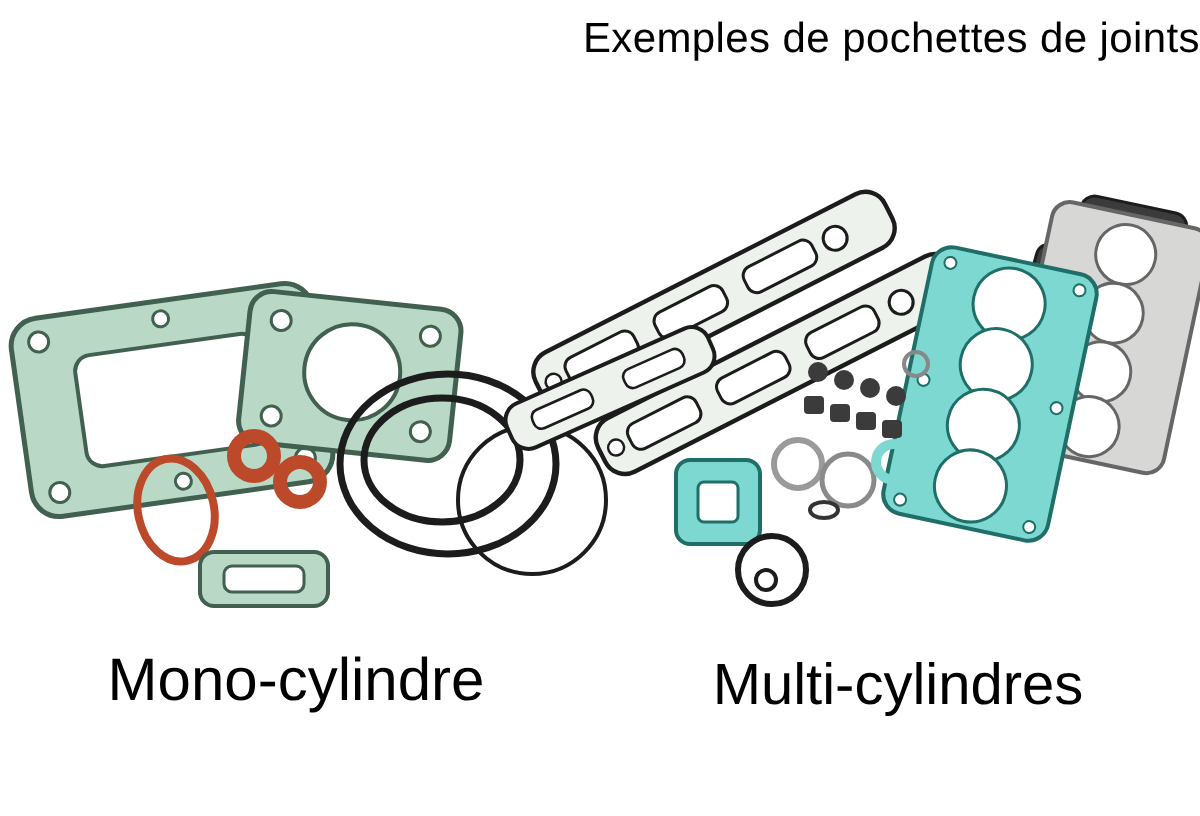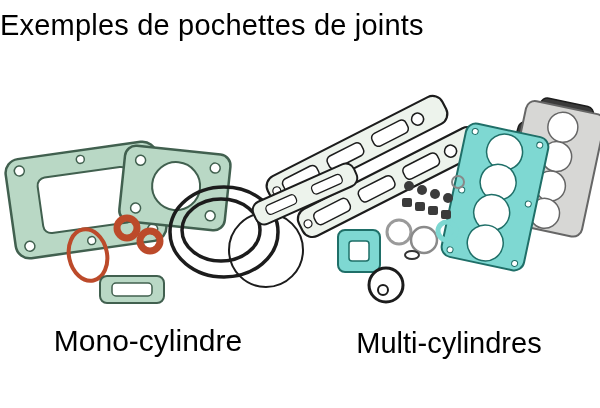--- a/index.html
+++ b/index.html
@@ -3,21 +3,21 @@
 <meta charset="utf-8">
 <style>
   html,body{margin:0;padding:0;}
   body{font-family:"Liberation Sans", sans-serif;background:#fff;}
   .page{
     position:relative;width:600px;height:408px;background:#ffffff;
     overflow:hidden;color:#000;
   }
   .title{
     position:absolute;top:8px;left:0;right:0;margin:0;
-    text-align:left;font-size:29px;font-weight:400;line-height:1.18;
+    text-align:right;font-size:21px;font-weight:400;line-height:1.18;
     letter-spacing:0.2px;color:#000;
   }
   .title .line{display:block;}
   .illustration{position:absolute;top:82px;left:0;width:600px;height:238px;}
   .illustration svg{display:block;width:600px;height:238px;}
   .caption{
     position:absolute;font-size:30px;font-weight:400;color:#000;
     text-align:center;white-space:nowrap;
   }
   .caption-mono{top:324px;left:18px;width:260px;}

